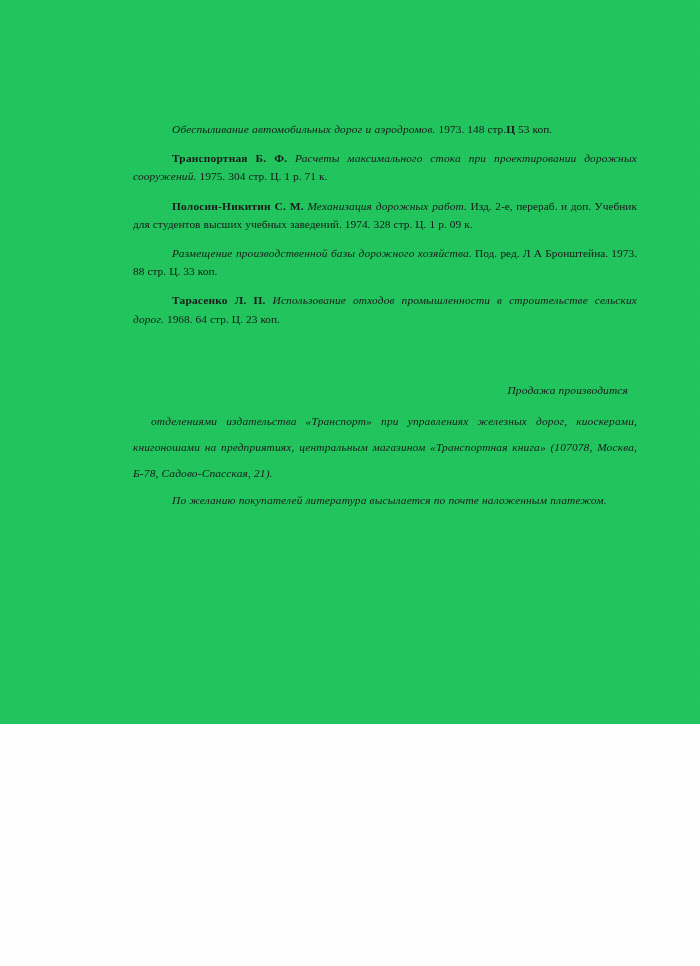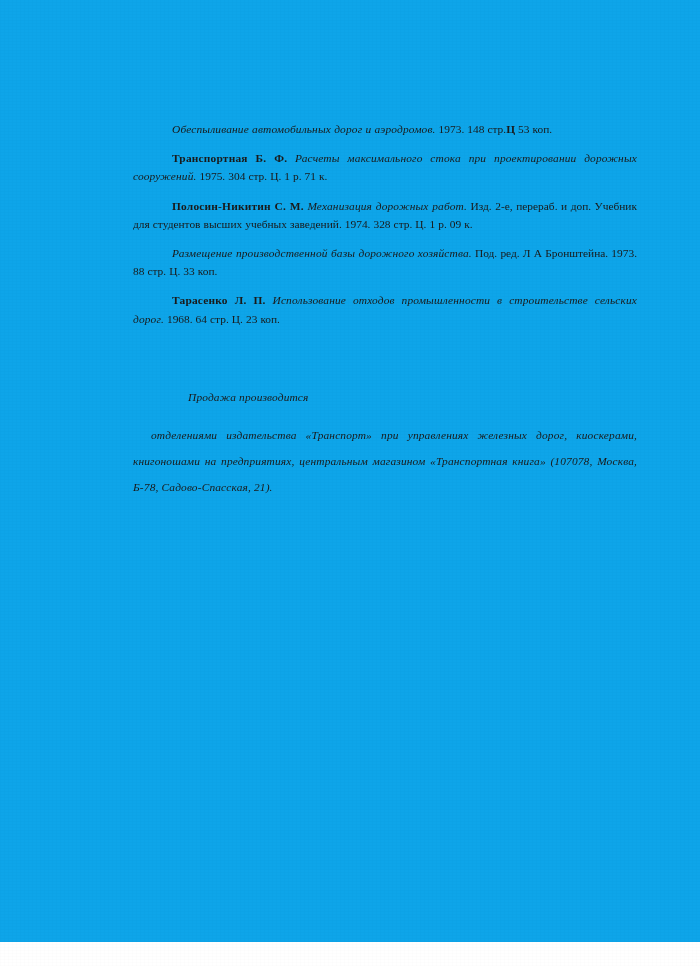--- a/index.html
+++ b/index.html
@@ -16,22 +16,22 @@
     color: #1a1a1a;
     -webkit-font-smoothing: antialiased;
   }
 
   
   .page {
     position: absolute;
     left: 0;
     top: 0;
     width: 700px;
-    height: 942px;
-    background: #0ea5e9;
+    height: 724px;
+    background: #22c55e;
   }
 
   
   .text-column {
     position: absolute;
     left: 133px;
     top: 120px;
     width: 504px;
   }
 
@@ -79,22 +79,23 @@
     left: 133px;
     top: 372px;
     width: 504px;
   }
 
   .sales-heading {
     font-size: 11.4px;
     line-height: 18.2px;
     font-style: italic;
     text-indent: 39px;
-    margin: 16px;
+    margin: 9px;
     letter-spacing: 0.15px;
+    text-align: right;
   }
 
   .sales-body {
     font-size: 11.4px;
     line-height: 26px;
     font-style: italic;
     text-align: justify;
     text-indent: 18px;
     margin: 0;
     letter-spacing: 0.15px;
@@ -144,17 +145,18 @@
 
     <p class="entry">
       <span class="author">Тарасенко Л. П.</span><span class="title"> Использование отходов промышленности  в строительстве сельских дорог.</span><span class="imprint"> 1968. 64 стр. Ц. 23 коп.</span>
     </p>
 
   </div>
 
   <div class="sales-block">
     <p class="sales-heading">Продажа производится</p>
     <p class="sales-body">отделениями издательства «Транспорт» при управлениях железных дорог, киоскерами, книгоношами на предприятиях, центральным магазином «Транспортная книга» (107078, Москва, Б-78, Садово-Спасская, 21).</p>
+    <p class="sales-body second">По желанию покупателей литература высылается по почте наложенным платежом.</p>
   </div>
 
   <div class="grain"></div>
 
 </div>
 
 </body></html>

